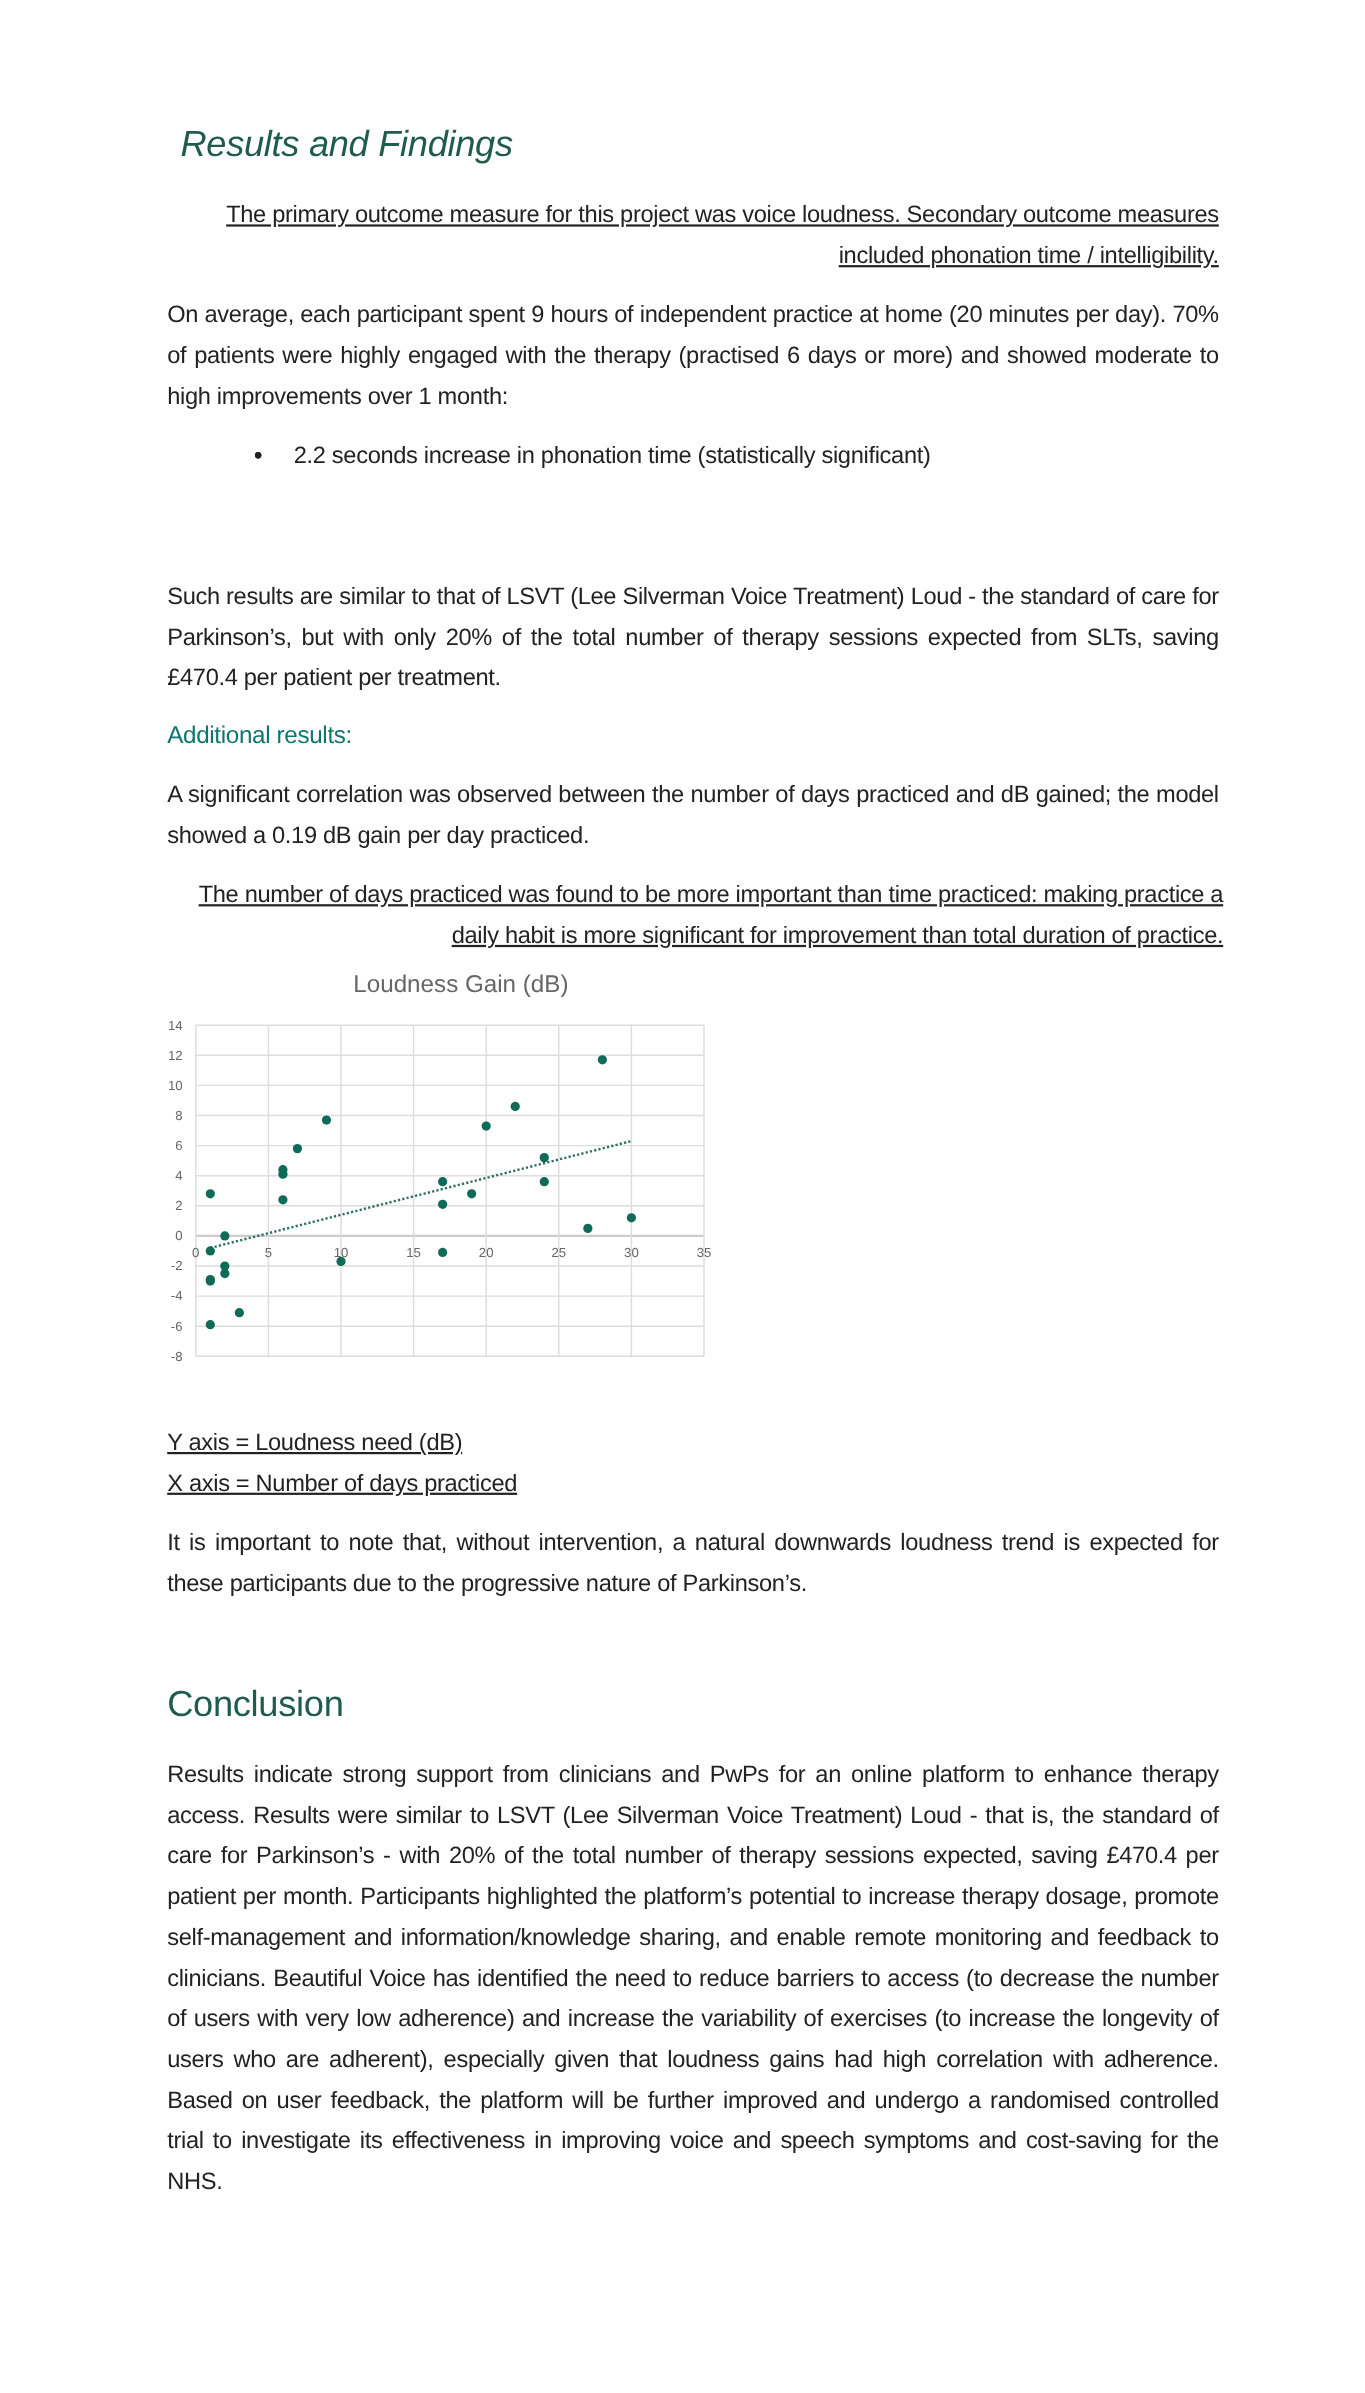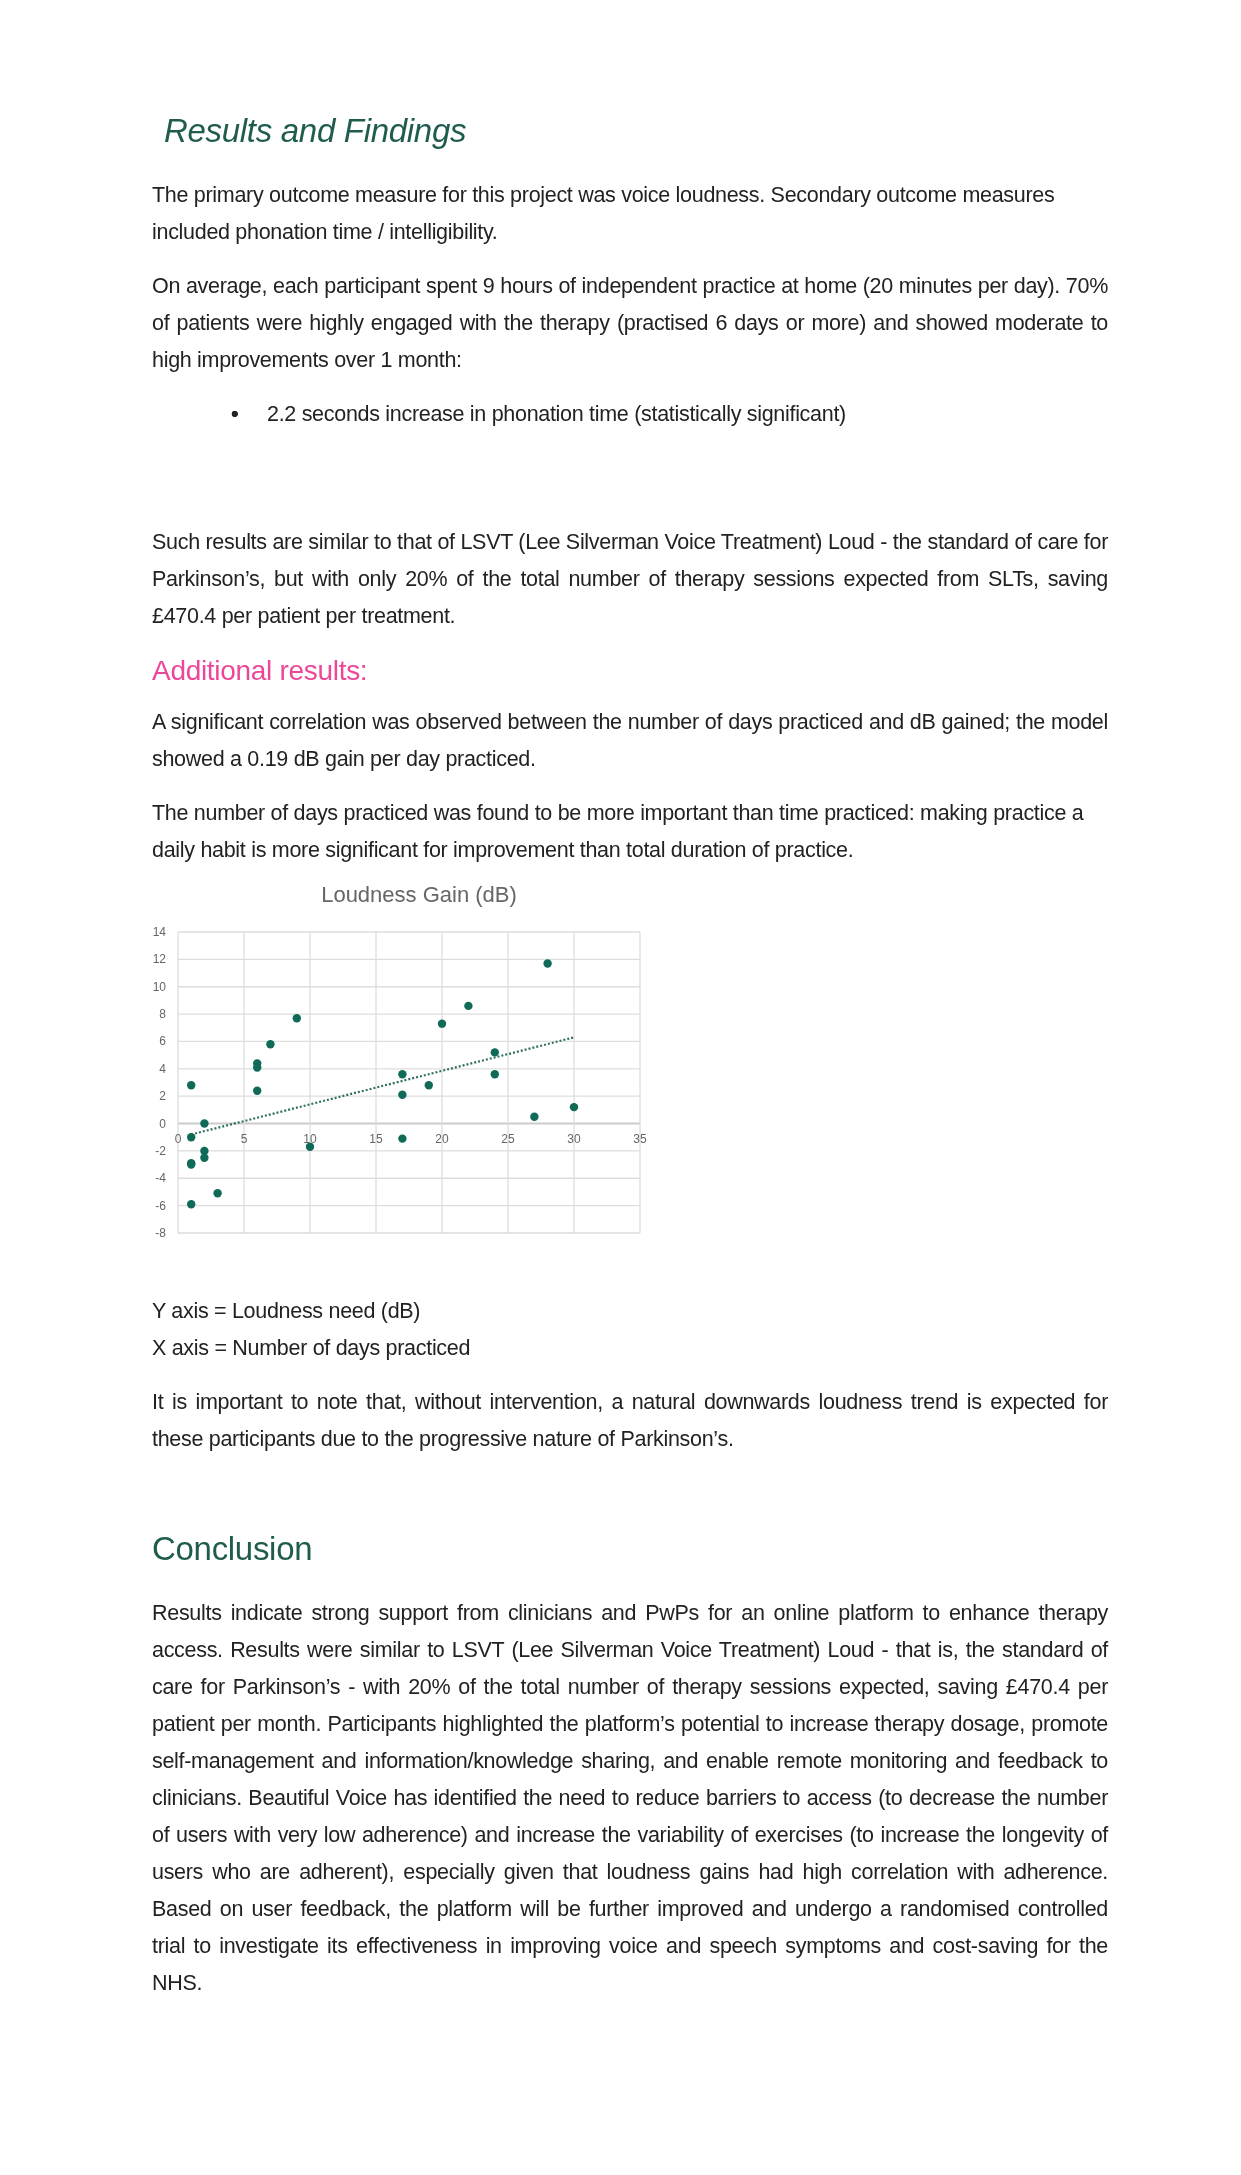--- a/index.html
+++ b/index.html
@@ -1,21 +1,21 @@
 <!DOCTYPE html>
 <html><head>
 <meta charset="utf-8">
 <style>
   html, body { margin: 0; padding: 0; background: #ffffff; }
   body { width: 1241px; height: 2175px; position: relative; font-family: "Liberation Sans", sans-serif; color: #222222; }
   .page { position: absolute; left: 152px; top: 0; width: 956px; }
   h1 { font-family: "Liberation Sans", sans-serif; font-weight: normal; color: #1f5c4e; font-size: 33px; margin: 0; letter-spacing: -0.3px; }
-  h2 { font-family: "Liberation Sans", sans-serif; font-weight: normal; color: #ec4899; font-size: 28px; margin: 0; letter-spacing: -0.3px; }
+  h2 { font-family: "Liberation Sans", sans-serif; font-weight: normal; color: #0f766e; font-size: 22px; margin: 0; letter-spacing: -0.3px; }
   p { margin: 0; font-size: 21.5px; line-height: 37px; text-align: justify; letter-spacing: -0.3px; }
-  .left { text-align: left; }
+  .left { text-align: right; text-decoration: underline; }
   ul { margin: 0; padding: 0 0 0 115px; list-style: none; }
   ul li { font-size: 21.5px; line-height: 37px; position: relative; letter-spacing: -0.3px; }
   ul li .bullet { position: absolute; left: -36px; top: 0; }
   .chart-wrap { position: absolute; left: 0; }
   svg text { font-family: "Liberation Sans", sans-serif; }
 </style>
 </head>
 <body>
 
 <div class="page">

